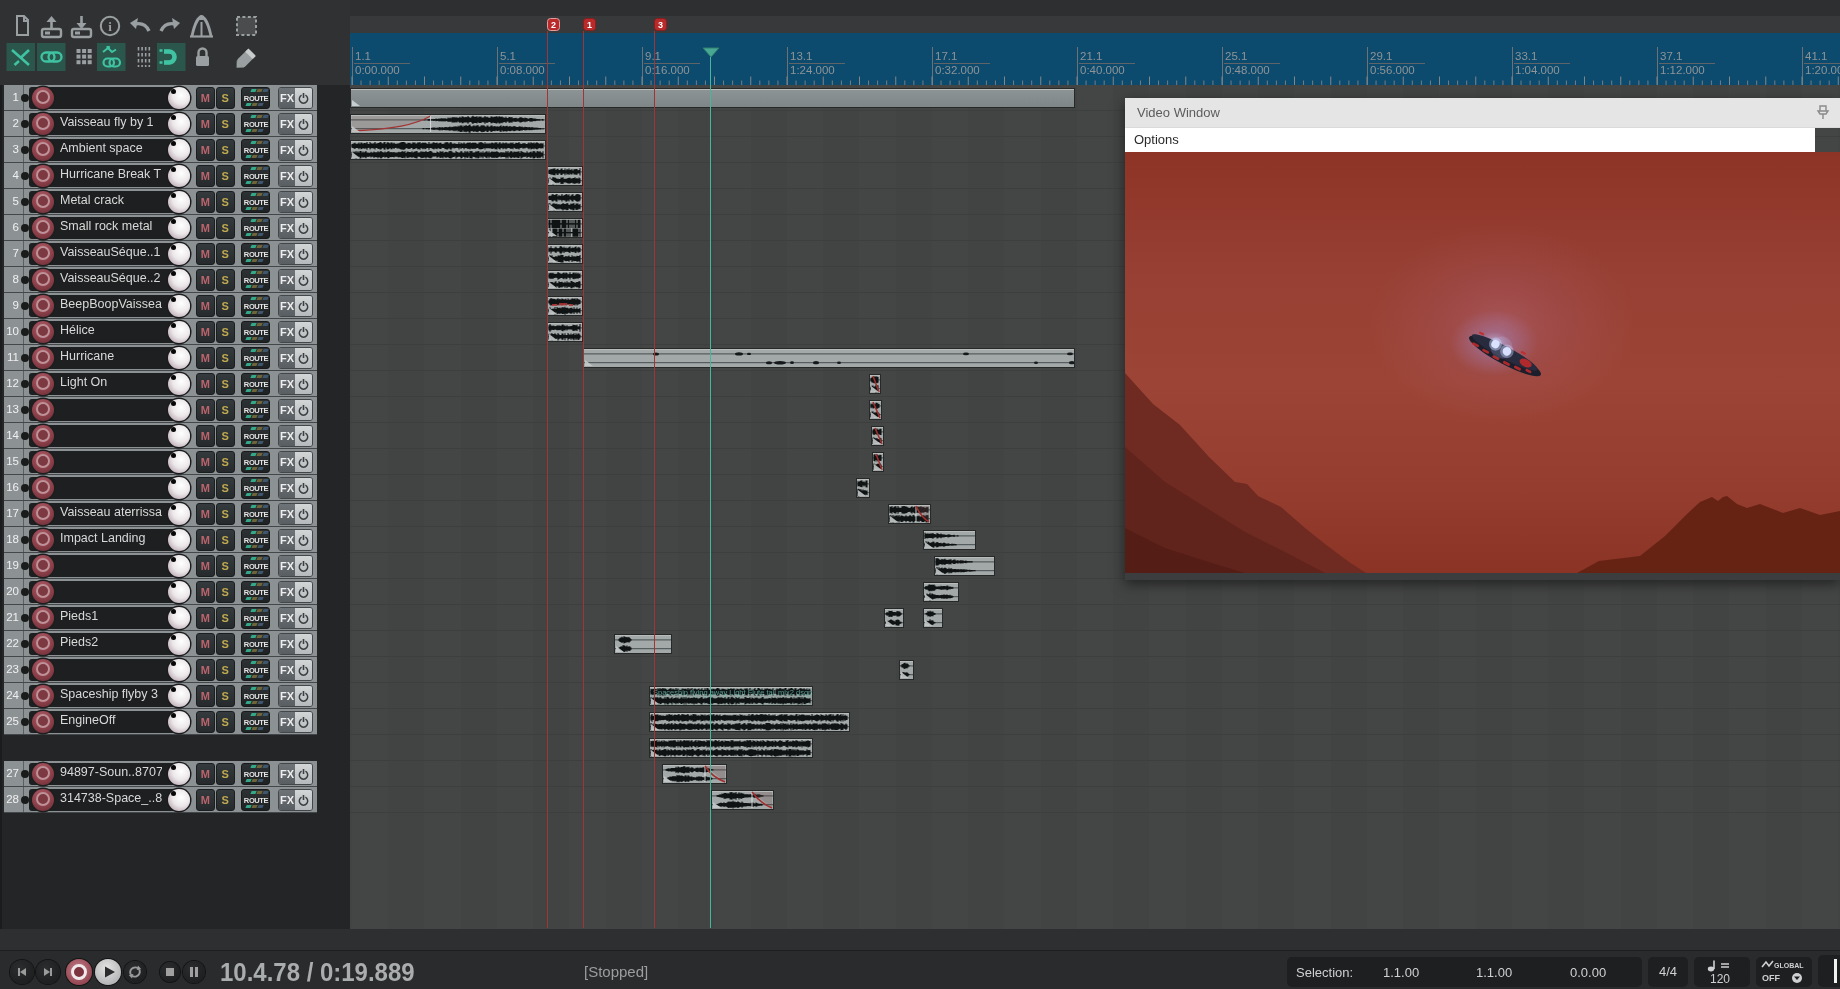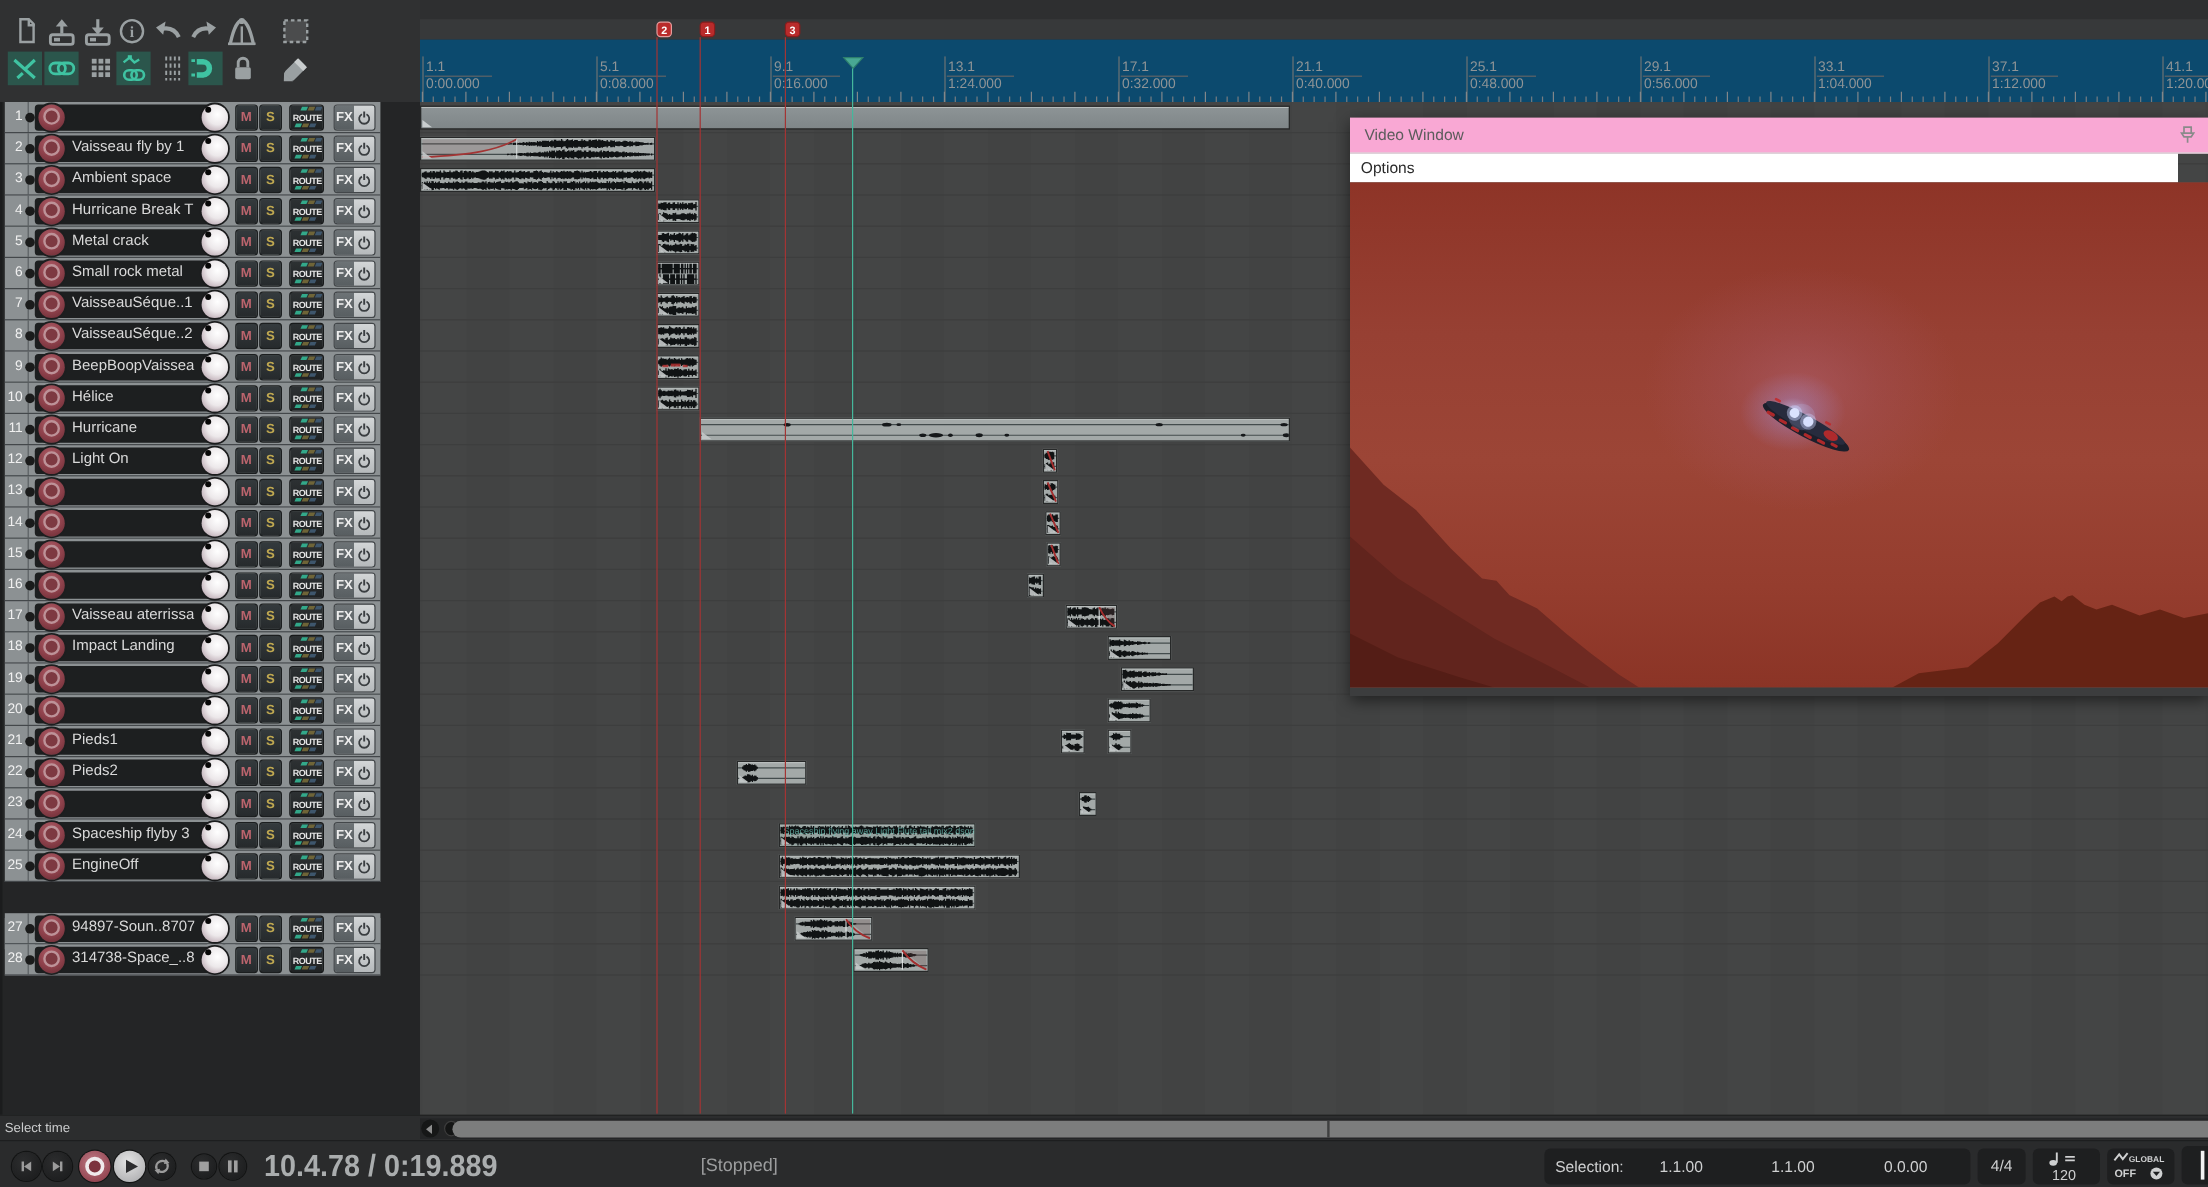--- a/index.html
+++ b/index.html
@@ -48,21 +48,21 @@
  border:1px solid #43474a;display:flex}
 .fxl{width:18px;height:21px;background:linear-gradient(#6d7376,#575d60);color:#eeeeee;font-size:11px;
  font-weight:bold;text-align:center;line-height:20px}
 .fxr{width:17px;height:21px;background:linear-gradient(#d3d6d7,#b4b8ba)}
 #statusrow{left:0;top:929px;width:1840px;height:21px;background:#2c2d2e;border-top:1px solid #212222}
 #transport{left:0;top:950px;width:1840px;height:39px;background:#2a2b2c;border-top:1px solid #1d1e1f}
 .tbtn{position:absolute;border-radius:50%;background:radial-gradient(circle at 40% 35%,#2c2d2e,#191a1b);
  box-shadow:0 0 0 1px #131414}
 .dkbox{position:absolute;background:#1e1f20;border-radius:5px;color:#cfd0d1;font-size:13px}
 #vwin{left:1125px;top:98px;width:715px;height:482px;box-shadow:0 4px 12px rgba(0,0,0,.5);z-index:60}
-#vtitle{position:absolute;left:0;top:0;width:715px;height:30px;background:#f9a8d4;border-bottom:1px solid #dadada}
+#vtitle{position:absolute;left:0;top:0;width:715px;height:30px;background:#e5e5e5;border-bottom:1px solid #dadada}
 #vmenu{position:absolute;left:0;top:30px;width:690px;height:24px;background:#ffffff}
 #video{position:absolute;left:0;top:54px;width:715px;height:421px;overflow:hidden;background:#963d2e}
 #vbot{position:absolute;left:0;top:475px;width:715px;height:7px;background:#3c3d3e}
 </style></head><body>
 <div id="root">
 
 <div id="toolbar" class="abs">
 <svg width="350" height="85" viewBox="0 0 350 85">
 <path d="M17 16h7l4 4v15h-11z" fill="none" stroke="#9aa0a2" stroke-width="2"></path>
         <path d="M24 16v5h5" fill="none" stroke="#9aa0a2" stroke-width="2"></path>
@@ -1466,31 +1466,20 @@
           <div class="fxr">
 <svg width="17" height="21" viewBox="0 0 17 21">
               <path d="M6.6 7.2a4.2 4.2 0 1 0 3.8 0" fill="none" stroke="#3a3e41" stroke-width="1.5"></path>
               <path d="M8.5 5v5" stroke="#3a3e41" stroke-width="1.6"></path>
             </svg>
 </div>
         </div>
 <div class="abs" style="left:17px;top:9px;width:8px;height:8px;border-radius:50%;background:#1a1b1b"></div>
 </div>
 </div>
-<div id="statusrow" class="abs">
-<div class="abs" style="left:4px;top:4px;font-size:11px;color:#cbcccd">Select time</div>
-<div class="abs" style="left:350px;top:2px;width:1490px;height:17px;background:#242526"></div>
-<div class="abs" style="left:351px;top:3px;width:15px;height:15px;border-radius:50%;background:#161717"></div>
-<svg class="abs" width="8" height="8" viewBox="0 0 8 8" style="left:354px;top:6.5px">
-        <path d="M6 0L1 4l5 4z" fill="#8d8d8d"></path>
-      </svg>
-<div class="abs" style="left:370px;top:4px;width:12px;height:13px;border-radius:50%;background:#141515;border:1px solid #3c3c3c"></div>
-<div class="abs" style="left:377px;top:3.5px;width:1463px;height:14px;background:#7c7d7d;border-radius:7px 0 0 7px"></div>
-<div class="abs" style="left:1106px;top:3.5px;width:2px;height:14px;background:#3f4040"></div>
-</div>
 <div id="transport" class="abs">
 <div class="tbtn" style="left:10px;top:9px;width:24px;height:24px;"><svg width="24" height="24" viewBox="0 0 24 24">
           <path d="M9 8v8" stroke="#9b9b9b" stroke-width="2"></path>
           <path d="M16 8l-6 4 6 4z" fill="#9b9b9b"></path>
         </svg></div>
 <div class="tbtn" style="left:36px;top:9px;width:24px;height:24px;"><svg width="24" height="24" viewBox="0 0 24 24">
           <path d="M15 8v8" stroke="#9b9b9b" stroke-width="2"></path>
           <path d="M8 8l6 4-6 4z" fill="#9b9b9b"></path>
         </svg></div>
 <div class="tbtn" style="left:66px;top:8px;width:26px;height:26px;background:radial-gradient(circle at 45% 38%,#c07c87,#954753 72%);">

